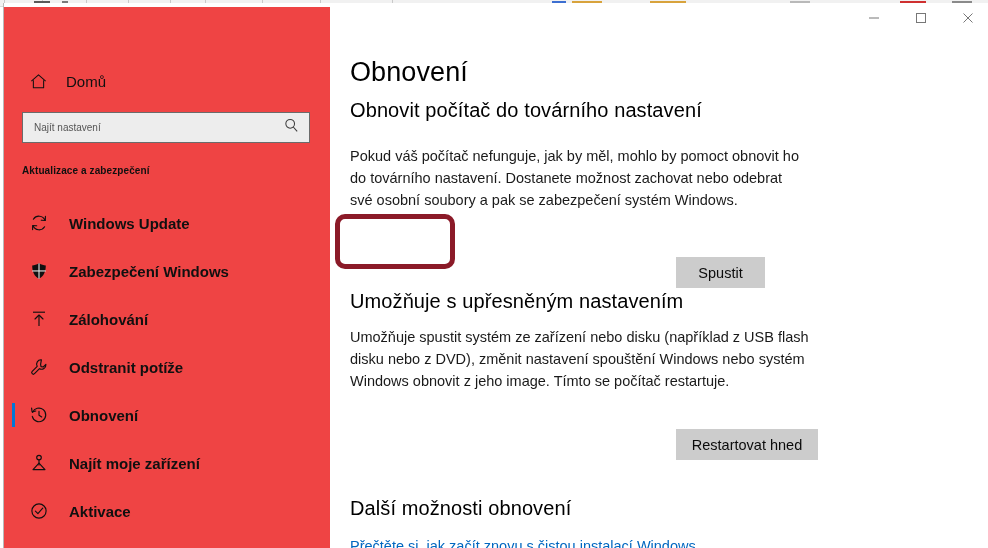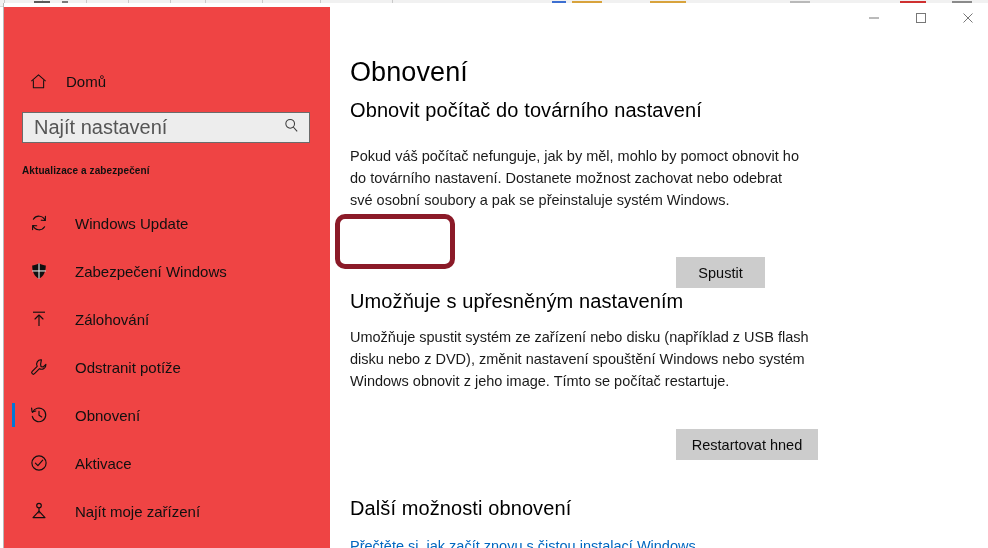--- a/index.html
+++ b/index.html
@@ -105,21 +105,21 @@
     border: 1px solid #6b6b6b;
     box-sizing: border-box;
     display: flex;
     align-items: center;
   }
   #search-input {
     border: 0;
     outline: none;
     background: transparent;
     font-family: "Liberation Sans", sans-serif;
-    font-size: 20px;
+    font-size: 10px;
     color: #3b3b3b;
     padding-left: 11px;
     width: 245px;
     height: 27px;
   }
   #search-input::placeholder { color: #555555; opacity: 1; }
   #search-icon { margin-left: 2px; }
 
   #category-title {
     position: absolute;
@@ -153,22 +153,23 @@
     width: 36px;
     margin-left: 17px;
     display: flex;
     align-items: center;
     justify-content: center;
     flex: none;
   }
   .nav-label {
     font-size: 15px;
     color: #101010;
-    margin-left: 18px;
+    margin-left: 12px;
     white-space: nowrap;
+    font-weight: bold;
   }
 
   
   #content {
     position: absolute;
     left: 326px; top: 32px;
     width: 658px; height: 513px;
     background: #ffffff;
     overflow: hidden;
   }
@@ -373,37 +374,37 @@
             <path d="M10 6.4 V10.2 L12.7 11.9" fill="none" stroke="#101010" stroke-width="1.15" stroke-linecap="round" stroke-linejoin="round"></path>
           </svg>
         </span>
         <span class="nav-label">Obnovení</span>
       </div>
 
       <div class="nav-item">
         <span class="sel-bar"></span>
         <span class="nav-ico">
           <svg width="20" height="20" viewBox="0 0 20 20">
-            <circle cx="10" cy="10" r="7.1" fill="none" stroke="#101010" stroke-width="1.15"></circle>
-            <path d="M6.4 10.1 L8.9 12.6 L13.7 7.2" fill="none" stroke="#101010" stroke-width="1.15" stroke-linecap="round" stroke-linejoin="round"></path>
-          </svg>
-        </span>
-        <span class="nav-label">Aktivace</span>
-      </div>
-
-      <div class="nav-item">
-        <span class="sel-bar"></span>
-        <span class="nav-ico">
-          <svg width="20" height="20" viewBox="0 0 20 20">
             <circle cx="10" cy="4.6" r="2.3" fill="none" stroke="#101010" stroke-width="1.15"></circle>
             <line x1="10" y1="7" x2="10" y2="12.5" stroke="#101010" stroke-width="1.15"></line>
             <path d="M4 16.6 L10 10.2 L16 16.6 Z" fill="none" stroke="#101010" stroke-width="1.15" stroke-linejoin="round"></path>
           </svg>
         </span>
         <span class="nav-label">Najít moje zařízení</span>
+      </div>
+
+      <div class="nav-item">
+        <span class="sel-bar"></span>
+        <span class="nav-ico">
+          <svg width="20" height="20" viewBox="0 0 20 20">
+            <circle cx="10" cy="10" r="7.1" fill="none" stroke="#101010" stroke-width="1.15"></circle>
+            <path d="M6.4 10.1 L8.9 12.6 L13.7 7.2" fill="none" stroke="#101010" stroke-width="1.15" stroke-linecap="round" stroke-linejoin="round"></path>
+          </svg>
+        </span>
+        <span class="nav-label">Aktivace</span>
       </div>
 
       <div class="nav-item">
         <span class="sel-bar"></span>
         <span class="nav-ico">
           <svg width="20" height="20" viewBox="0 0 20 20">
             <path d="M4.2 2.6 V6.4 M6.2 2.6 V6.4 M5.2 6.4 V17.2" fill="none" stroke="#101010" stroke-width="1.15" stroke-linecap="round"></path>
             <path d="M3.4 6.0 H7 " fill="none" stroke="#101010" stroke-width="1.15" stroke-linecap="round"></path>
             <path d="M13.8 2.6 V6.4 M15.8 2.6 V6.4 M14.8 6.4 V17.2" fill="none" stroke="#101010" stroke-width="1.15" stroke-linecap="round"></path>
             <path d="M13 6.0 H16.6" fill="none" stroke="#101010" stroke-width="1.15" stroke-linecap="round"></path>
@@ -413,21 +414,21 @@
       </div>
 
     </div>
   </div>
 
   <div id="content">
 
     <div id="page-title">Obnovení</div>
 
     <div class="section-head" id="head-reset">Obnovit počítač do továrního nastavení</div>
-    <div class="body-text" id="text-reset">Pokud váš počítač nefunguje, jak by měl, mohlo by pomoct obnovit ho do továrního nastavení. Dostanete možnost zachovat nebo odebrat své osobní soubory a pak se přeinstaluje systém Windows.</div>
+    <div class="body-text" id="text-reset">Pokud váš počítač nefunguje, jak by měl, mohlo by pomoct obnovit ho do továrního nastavení. Dostanete možnost zachovat nebo odebrat své osobní soubory a pak se zabezpečení systém Windows.</div>
     <div class="win-button" id="btn-spustit">Spustit</div>
 
     <div class="section-head" id="head-advanced">Umožňuje s upřesněným nastavením</div>
     <div class="body-text" id="text-advanced">Umožňuje spustit systém ze zařízení nebo disku (například z USB flash disku nebo z DVD), změnit nastavení spouštění Windows nebo systém Windows obnovit z jeho image. Tímto se počítač restartuje.</div>
     <div class="win-button" id="btn-restart">Restartovat hned</div>
 
     <div class="section-head" id="head-more">Další možnosti obnovení</div>
     <div id="link-more">Přečtěte si, jak začít znovu s čistou instalací Windows</div>
 
   </div>

